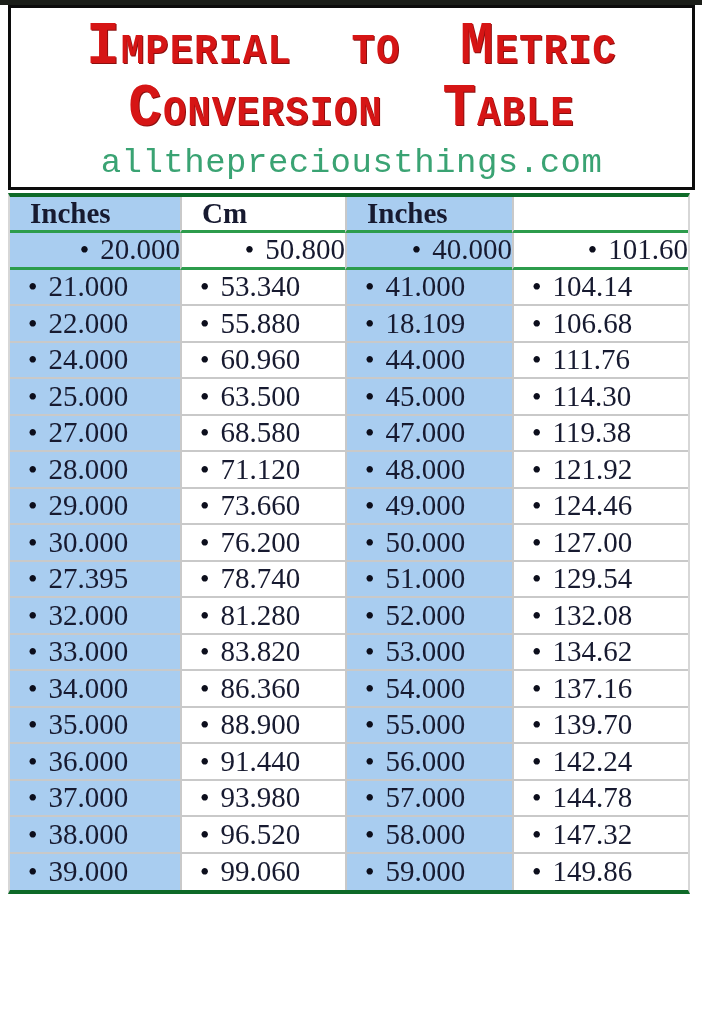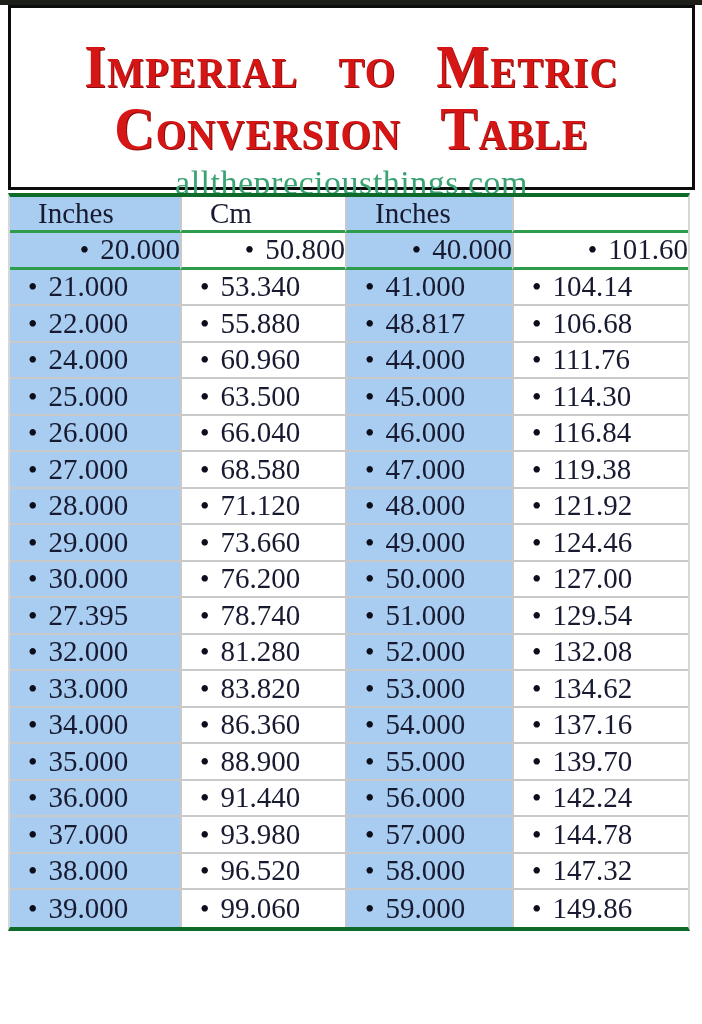--- a/index.html
+++ b/index.html
@@ -14,21 +14,22 @@
     position: absolute; left: 0; top: 0;
     width: 702px; height: 5px;
     background: var(--top_strip, #1b1e19);
   }
   .title-box {
     position: absolute; left: 8px; top: 5px;
     width: 687px; height: 185px;
     background: #ffffff;
     border: 3px solid var(--box_border, #0c0c0c);
     text-align: center;
-    padding-top: 24px;
+    padding-top: 4px;
+    font-family: Liberation Mono, monospace;
   }
   .title-line {
     color: var(--title_red, #d61515);
     font-weight: bold;
     font-variant: small-caps;
     font-size: 56px;
     line-height: 62px;
     word-spacing: 0.45em;
     letter-spacing: 1px;
     transform: scaleY(1.1);
@@ -65,22 +66,22 @@
   th, td {
     font-size: 29px;
     color: var(--text_dark, #171a30);
     text-align: left;
     vertical-align: middle;
     overflow: hidden;
     white-space: nowrap;
   }
   th {
     height: 34px;
-    font-weight: normal;
-    padding-left: 28px;
+    font-weight: bold;
+    padding-left: 20px;
     border-bottom: 3px solid var(--green_line, #2d9c4c);
   }
   td {
     height: 36.5px;
     padding-left: 18px;
     border-bottom: 2px solid var(--grid_gray, #c9c9c9);
   }
   tr.first td { border-bottom: 3px solid var(--green_line, #2d9c4c); text-align: right; }
   tr:last-child td { border-bottom: none; font-family: Liberation Serif, serif; }
   th + th, td + td { border-left: 2px solid var(--grid_gray, #c9c9c9); }
@@ -129,42 +130,36 @@
         </tr>
         <tr>
           <td class="blue"><span class="bullet">•</span><span>21.000</span></td>
           <td class="white"><span class="bullet">•</span><span>53.340</span></td>
           <td class="blue"><span class="bullet">•</span><span>41.000</span></td>
           <td class="white"><span class="bullet">•</span><span>104.14</span></td>
         </tr>
         <tr>
           <td class="blue"><span class="bullet">•</span><span>22.000</span></td>
           <td class="white"><span class="bullet">•</span><span>55.880</span></td>
-          <td class="blue"><span class="bullet">•</span><span>48.817</span></td>
+          <td class="blue"><span class="bullet">•</span><span>18.109</span></td>
           <td class="white"><span class="bullet">•</span><span>106.68</span></td>
         </tr>
         <tr>
           <td class="blue"><span class="bullet">•</span><span>24.000</span></td>
           <td class="white"><span class="bullet">•</span><span>60.960</span></td>
           <td class="blue"><span class="bullet">•</span><span>44.000</span></td>
           <td class="white"><span class="bullet">•</span><span>111.76</span></td>
         </tr>
         <tr>
           <td class="blue"><span class="bullet">•</span><span>25.000</span></td>
           <td class="white"><span class="bullet">•</span><span>63.500</span></td>
           <td class="blue"><span class="bullet">•</span><span>45.000</span></td>
           <td class="white"><span class="bullet">•</span><span>114.30</span></td>
         </tr>
         <tr>
-          <td class="blue"><span class="bullet">•</span><span>26.000</span></td>
-          <td class="white"><span class="bullet">•</span><span>66.040</span></td>
-          <td class="blue"><span class="bullet">•</span><span>46.000</span></td>
-          <td class="white"><span class="bullet">•</span><span>116.84</span></td>
-        </tr>
-        <tr>
           <td class="blue"><span class="bullet">•</span><span>27.000</span></td>
           <td class="white"><span class="bullet">•</span><span>68.580</span></td>
           <td class="blue"><span class="bullet">•</span><span>47.000</span></td>
           <td class="white"><span class="bullet">•</span><span>119.38</span></td>
         </tr>
         <tr>
           <td class="blue"><span class="bullet">•</span><span>28.000</span></td>
           <td class="white"><span class="bullet">•</span><span>71.120</span></td>
           <td class="blue"><span class="bullet">•</span><span>48.000</span></td>
           <td class="white"><span class="bullet">•</span><span>121.92</span></td>

